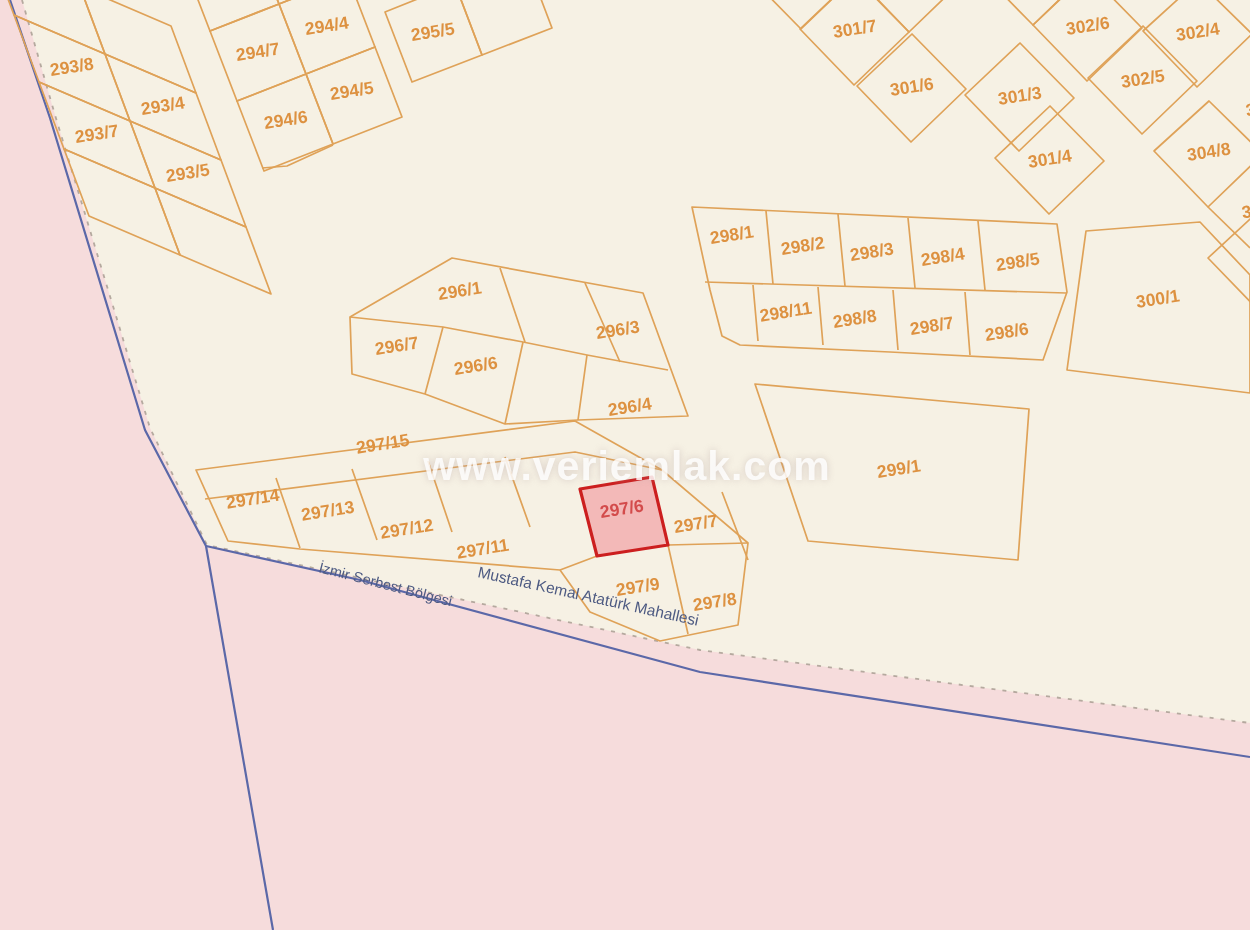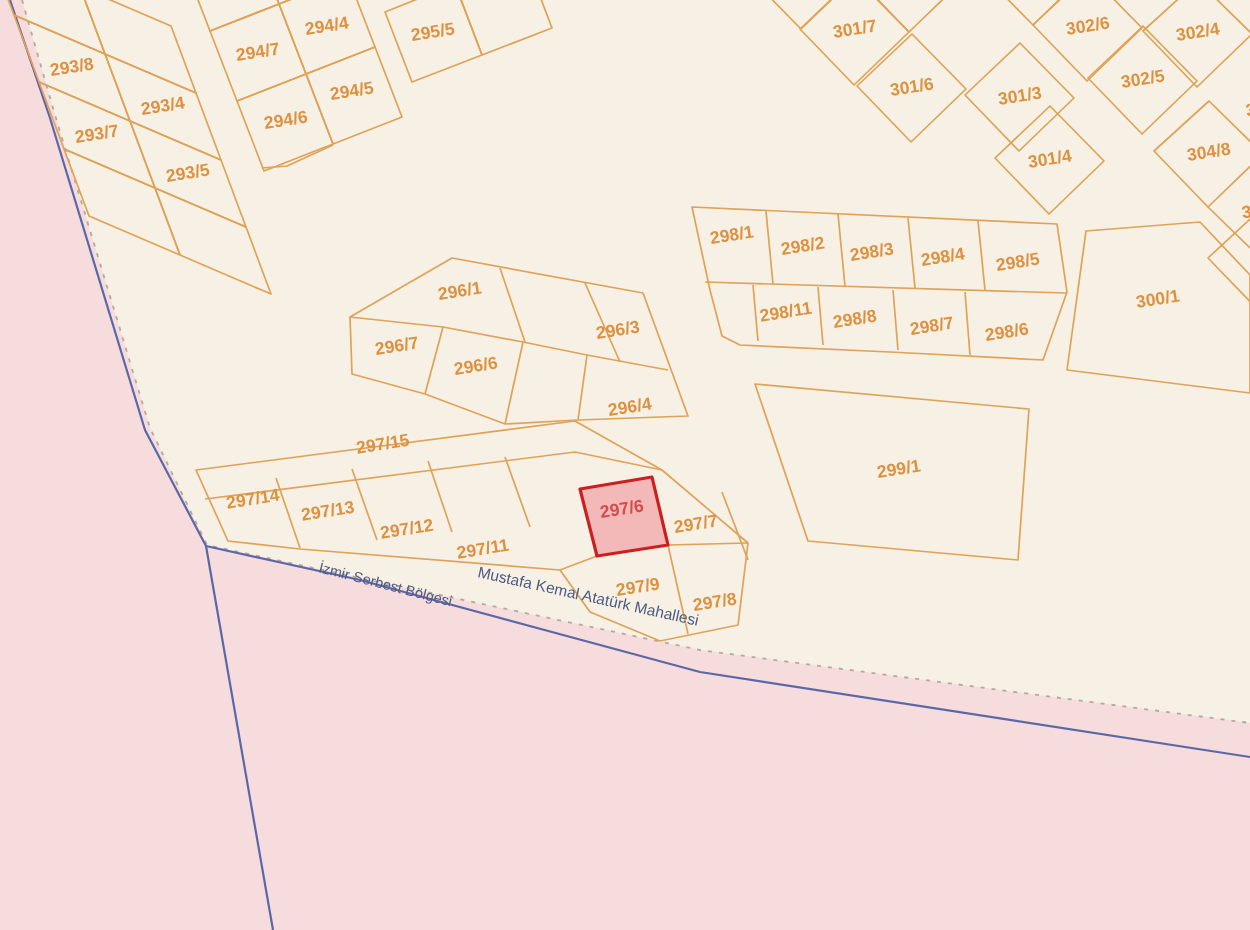--- a/index.html
+++ b/index.html
@@ -143,13 +143,14 @@
         <text class="plabel" transform="translate(899,470) rotate(-9)" text-anchor="middle" dominant-baseline="middle">299/1</text>
         <text class="plabel edge" transform="translate(1246,112) rotate(-9)" text-anchor="start" dominant-baseline="middle">3</text>
         <text class="plabel edge" transform="translate(1242,214) rotate(-9)" text-anchor="start" dominant-baseline="middle">30</text>
       </g>
     <g id="streets">
         <text class="street" font-size="14.5" transform="translate(318,572) rotate(14.5)">İzmir Serbest Bölgesi</text>
         <text class="street" font-size="15.5" transform="translate(477,577) rotate(12.5)">Mustafa Kemal Atatürk Mahallesi</text>
       </g>
   </svg>
 
+  <div id="watermark">www.veriemlak.com</div>
 </div>
 
 </body></html>

